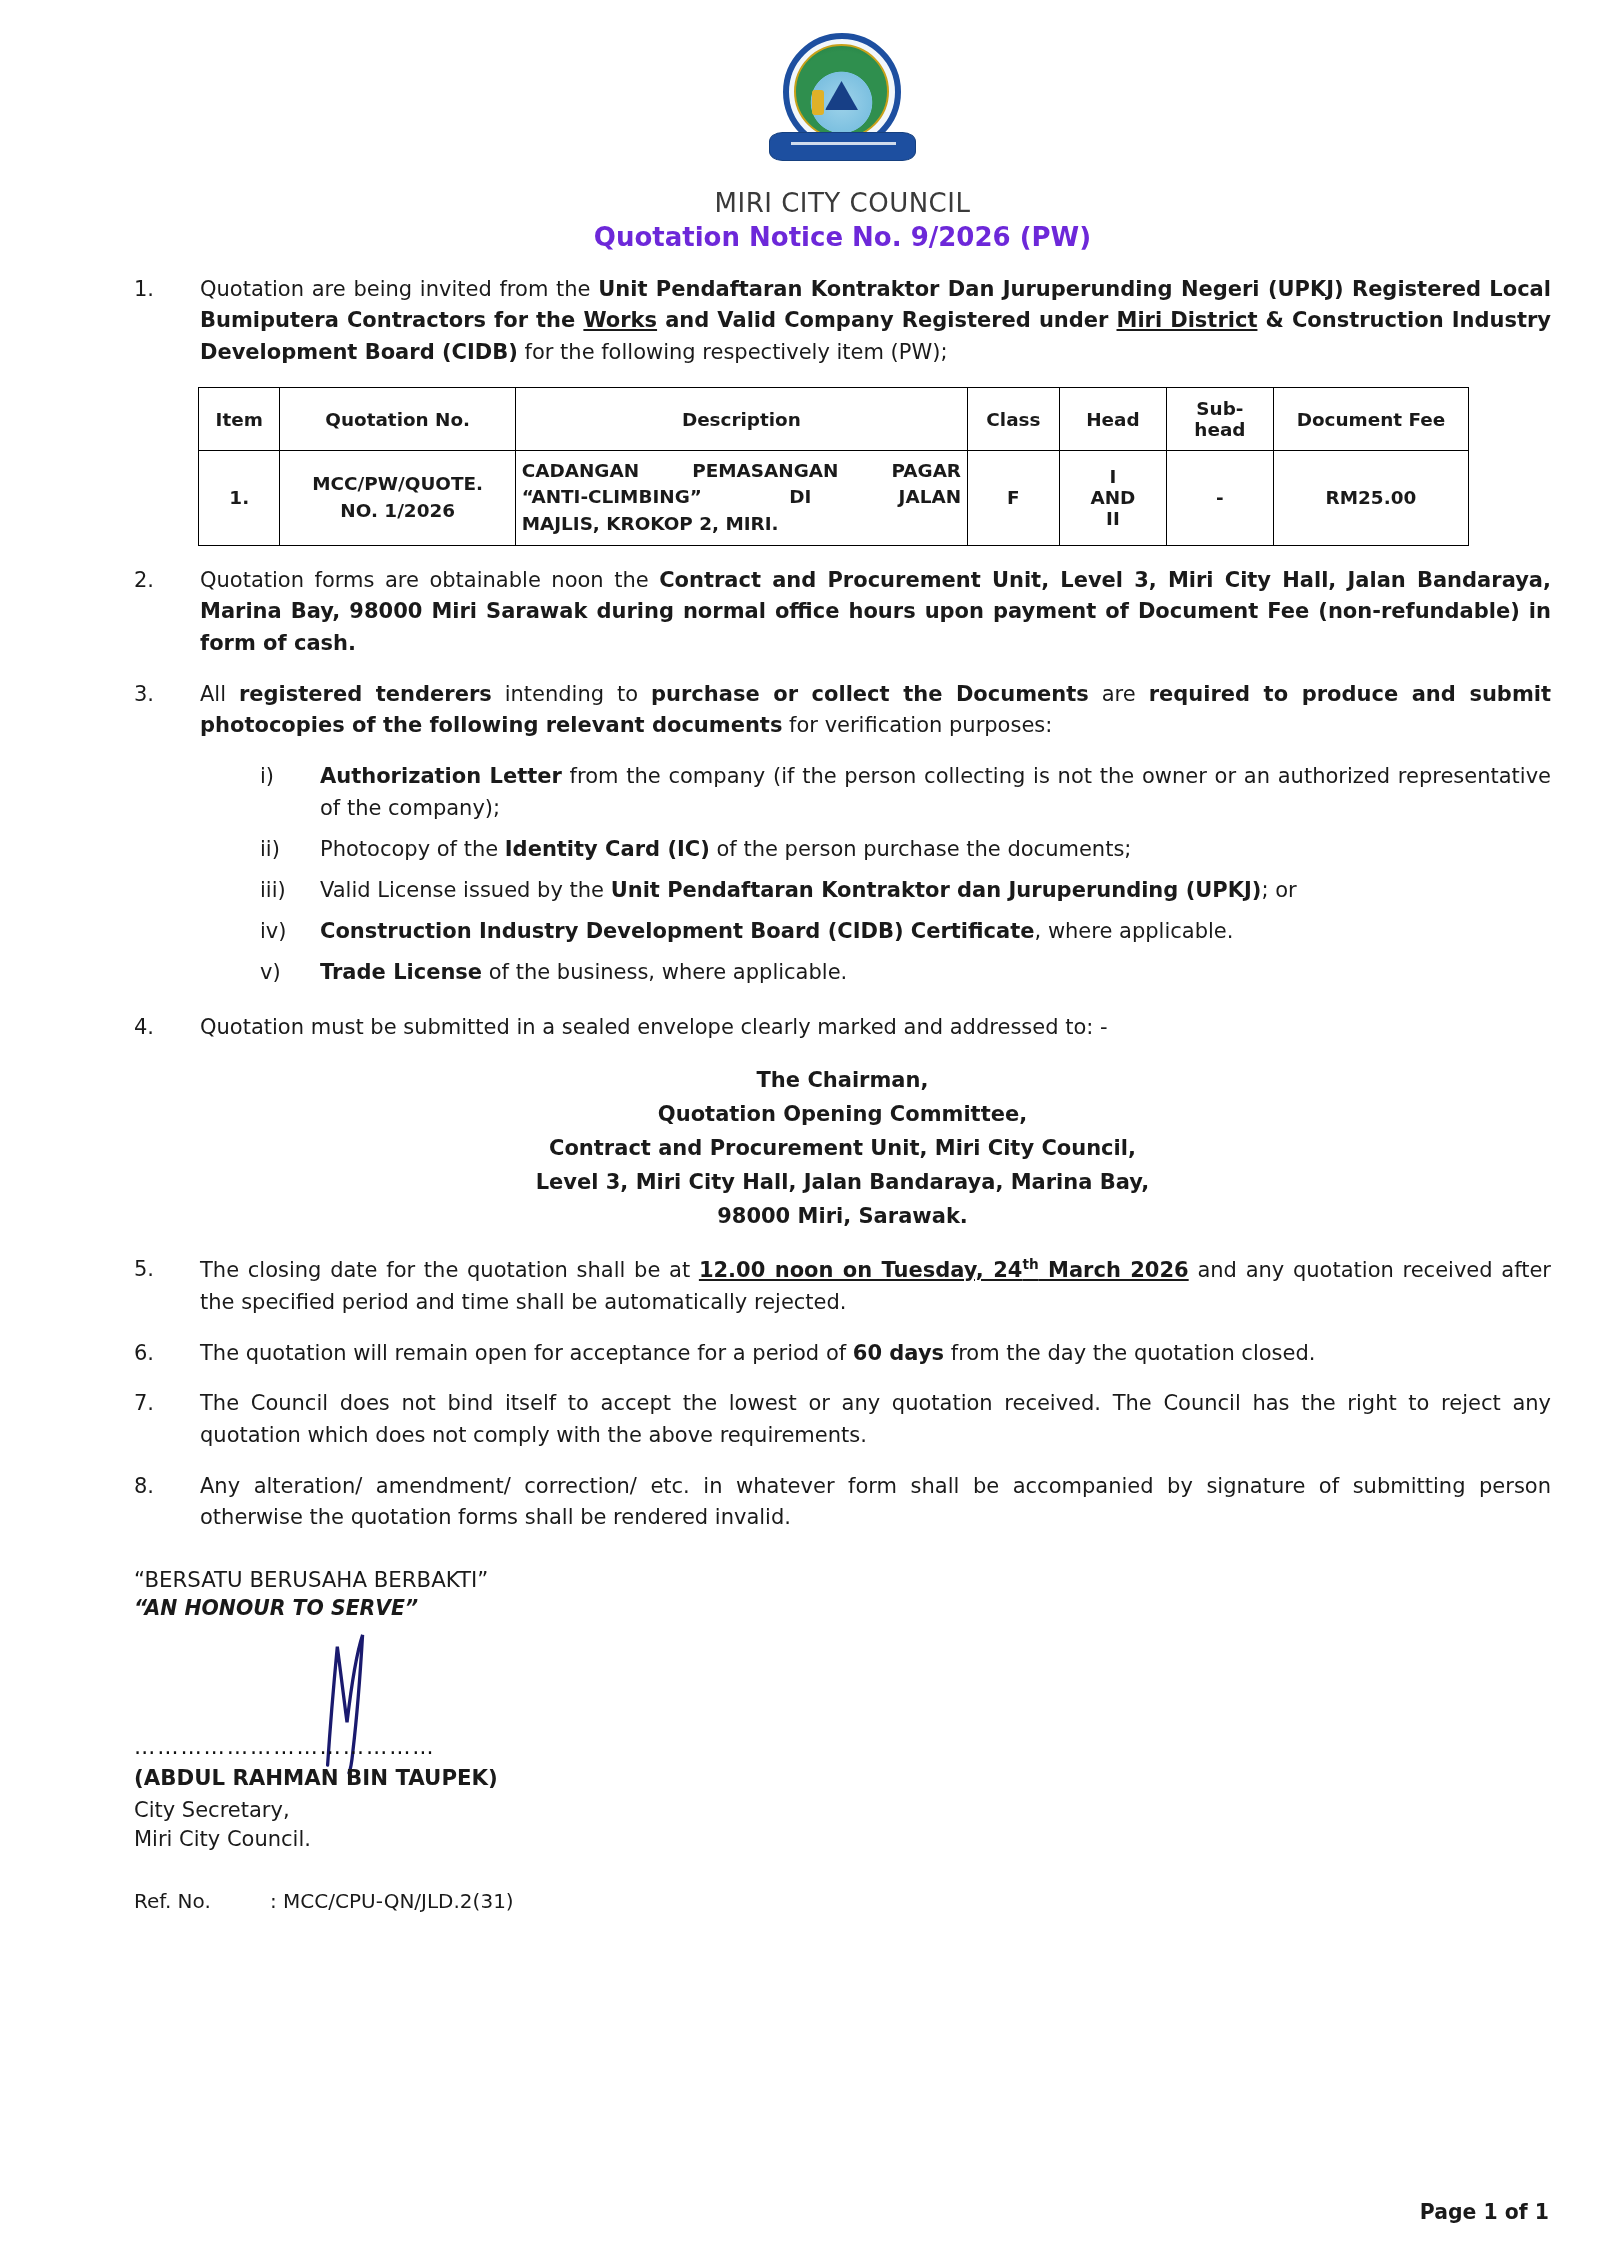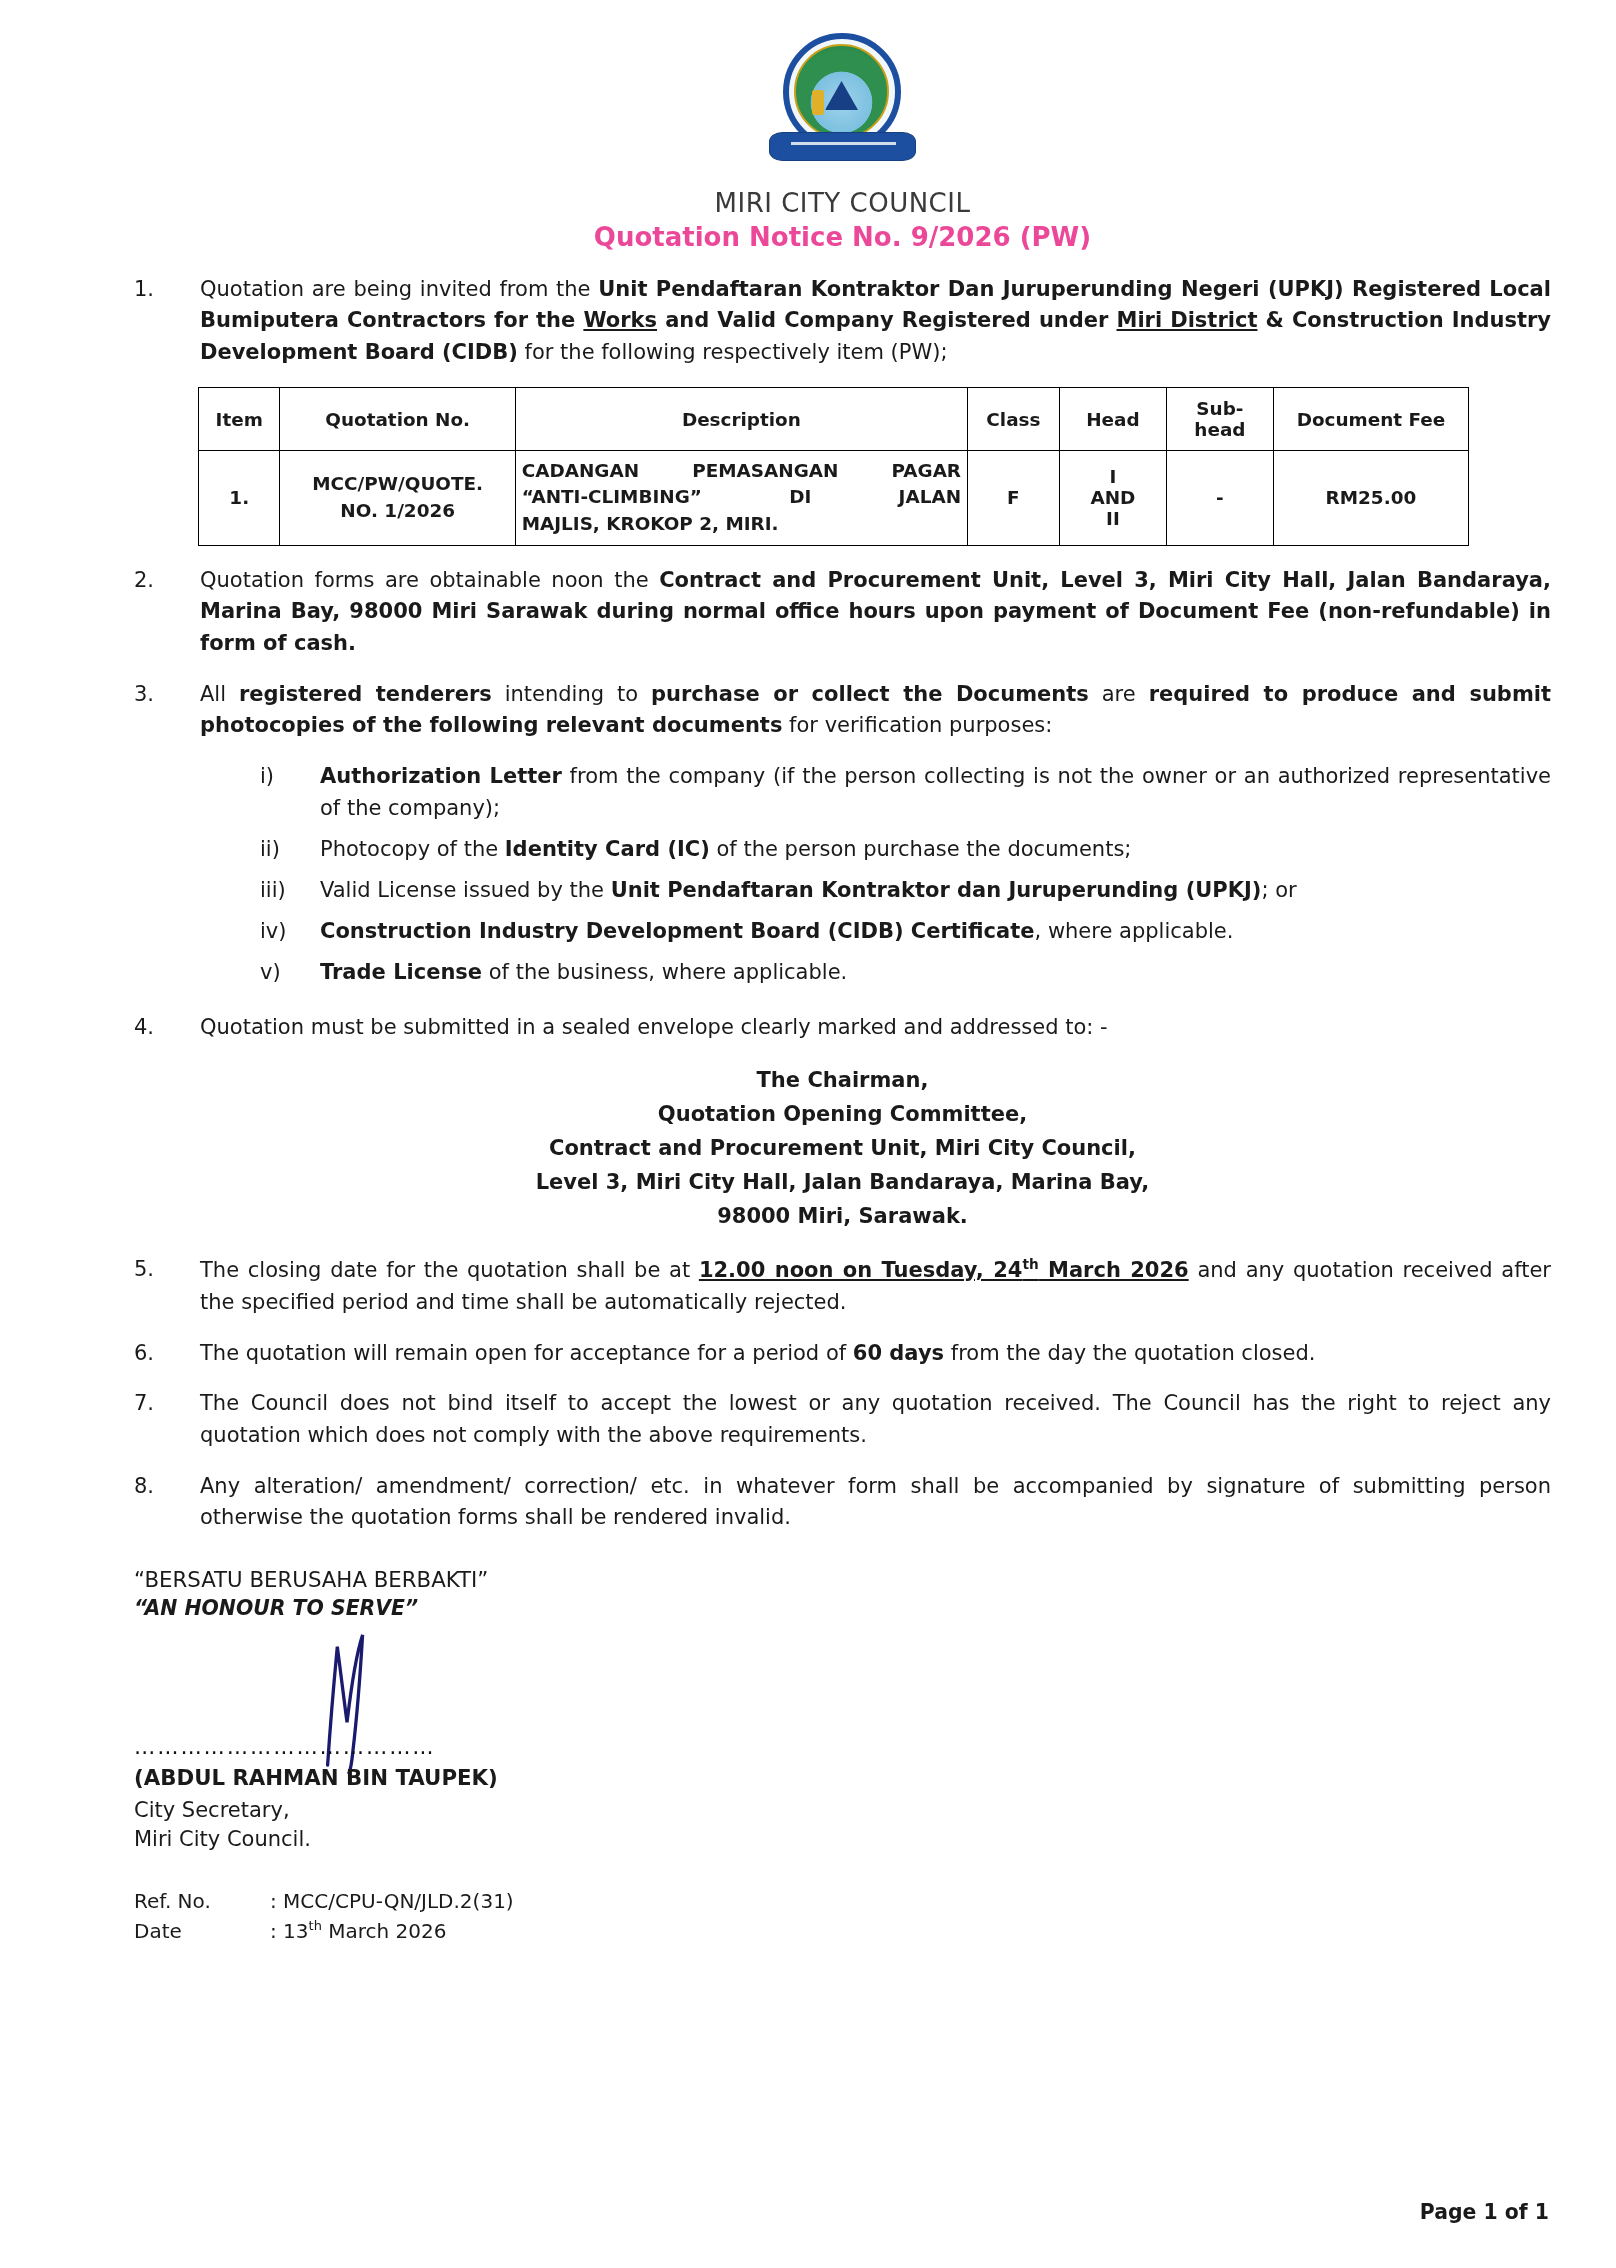--- a/index.html
+++ b/index.html
@@ -100,21 +100,21 @@
     text-align: center;
     font-size: 26px;
     letter-spacing: 0.5px;
     color: #3a3a3a;
     margin-bottom: 3.9px;
   }
   .doc-title {
     text-align: center;
     font-size: 26px;
     font-weight: bold;
-    color: #ec4899;
+    color: #6d28d9;
     margin-bottom: 21.3px;
   }
 
   
   .clause {
     display: flex;
     margin-bottom: 19.4px;
     font-size: 21px;
     line-height: 1.5;
   }
@@ -384,23 +384,19 @@
     <div class="sig-role">
       <div>City Secretary,</div>
       <div>Miri City Council.</div>
     </div>
 
     <div class="refblock">
       <div class="refrow">
         <div class="lbl">Ref. No.</div>
         <div class="val">: MCC/CPU-QN/JLD.2(31)</div>
       </div>
-      <div class="refrow">
-        <div class="lbl">Date</div>
-        <div class="val"><span>: 13</span><sup>th</sup><span> March 2026</span></div>
-      </div>
     </div>
 
   </div>
 
   <div class="page-footer">Page 1 of 1</div>
 </div>
 
 
 </body></html>

